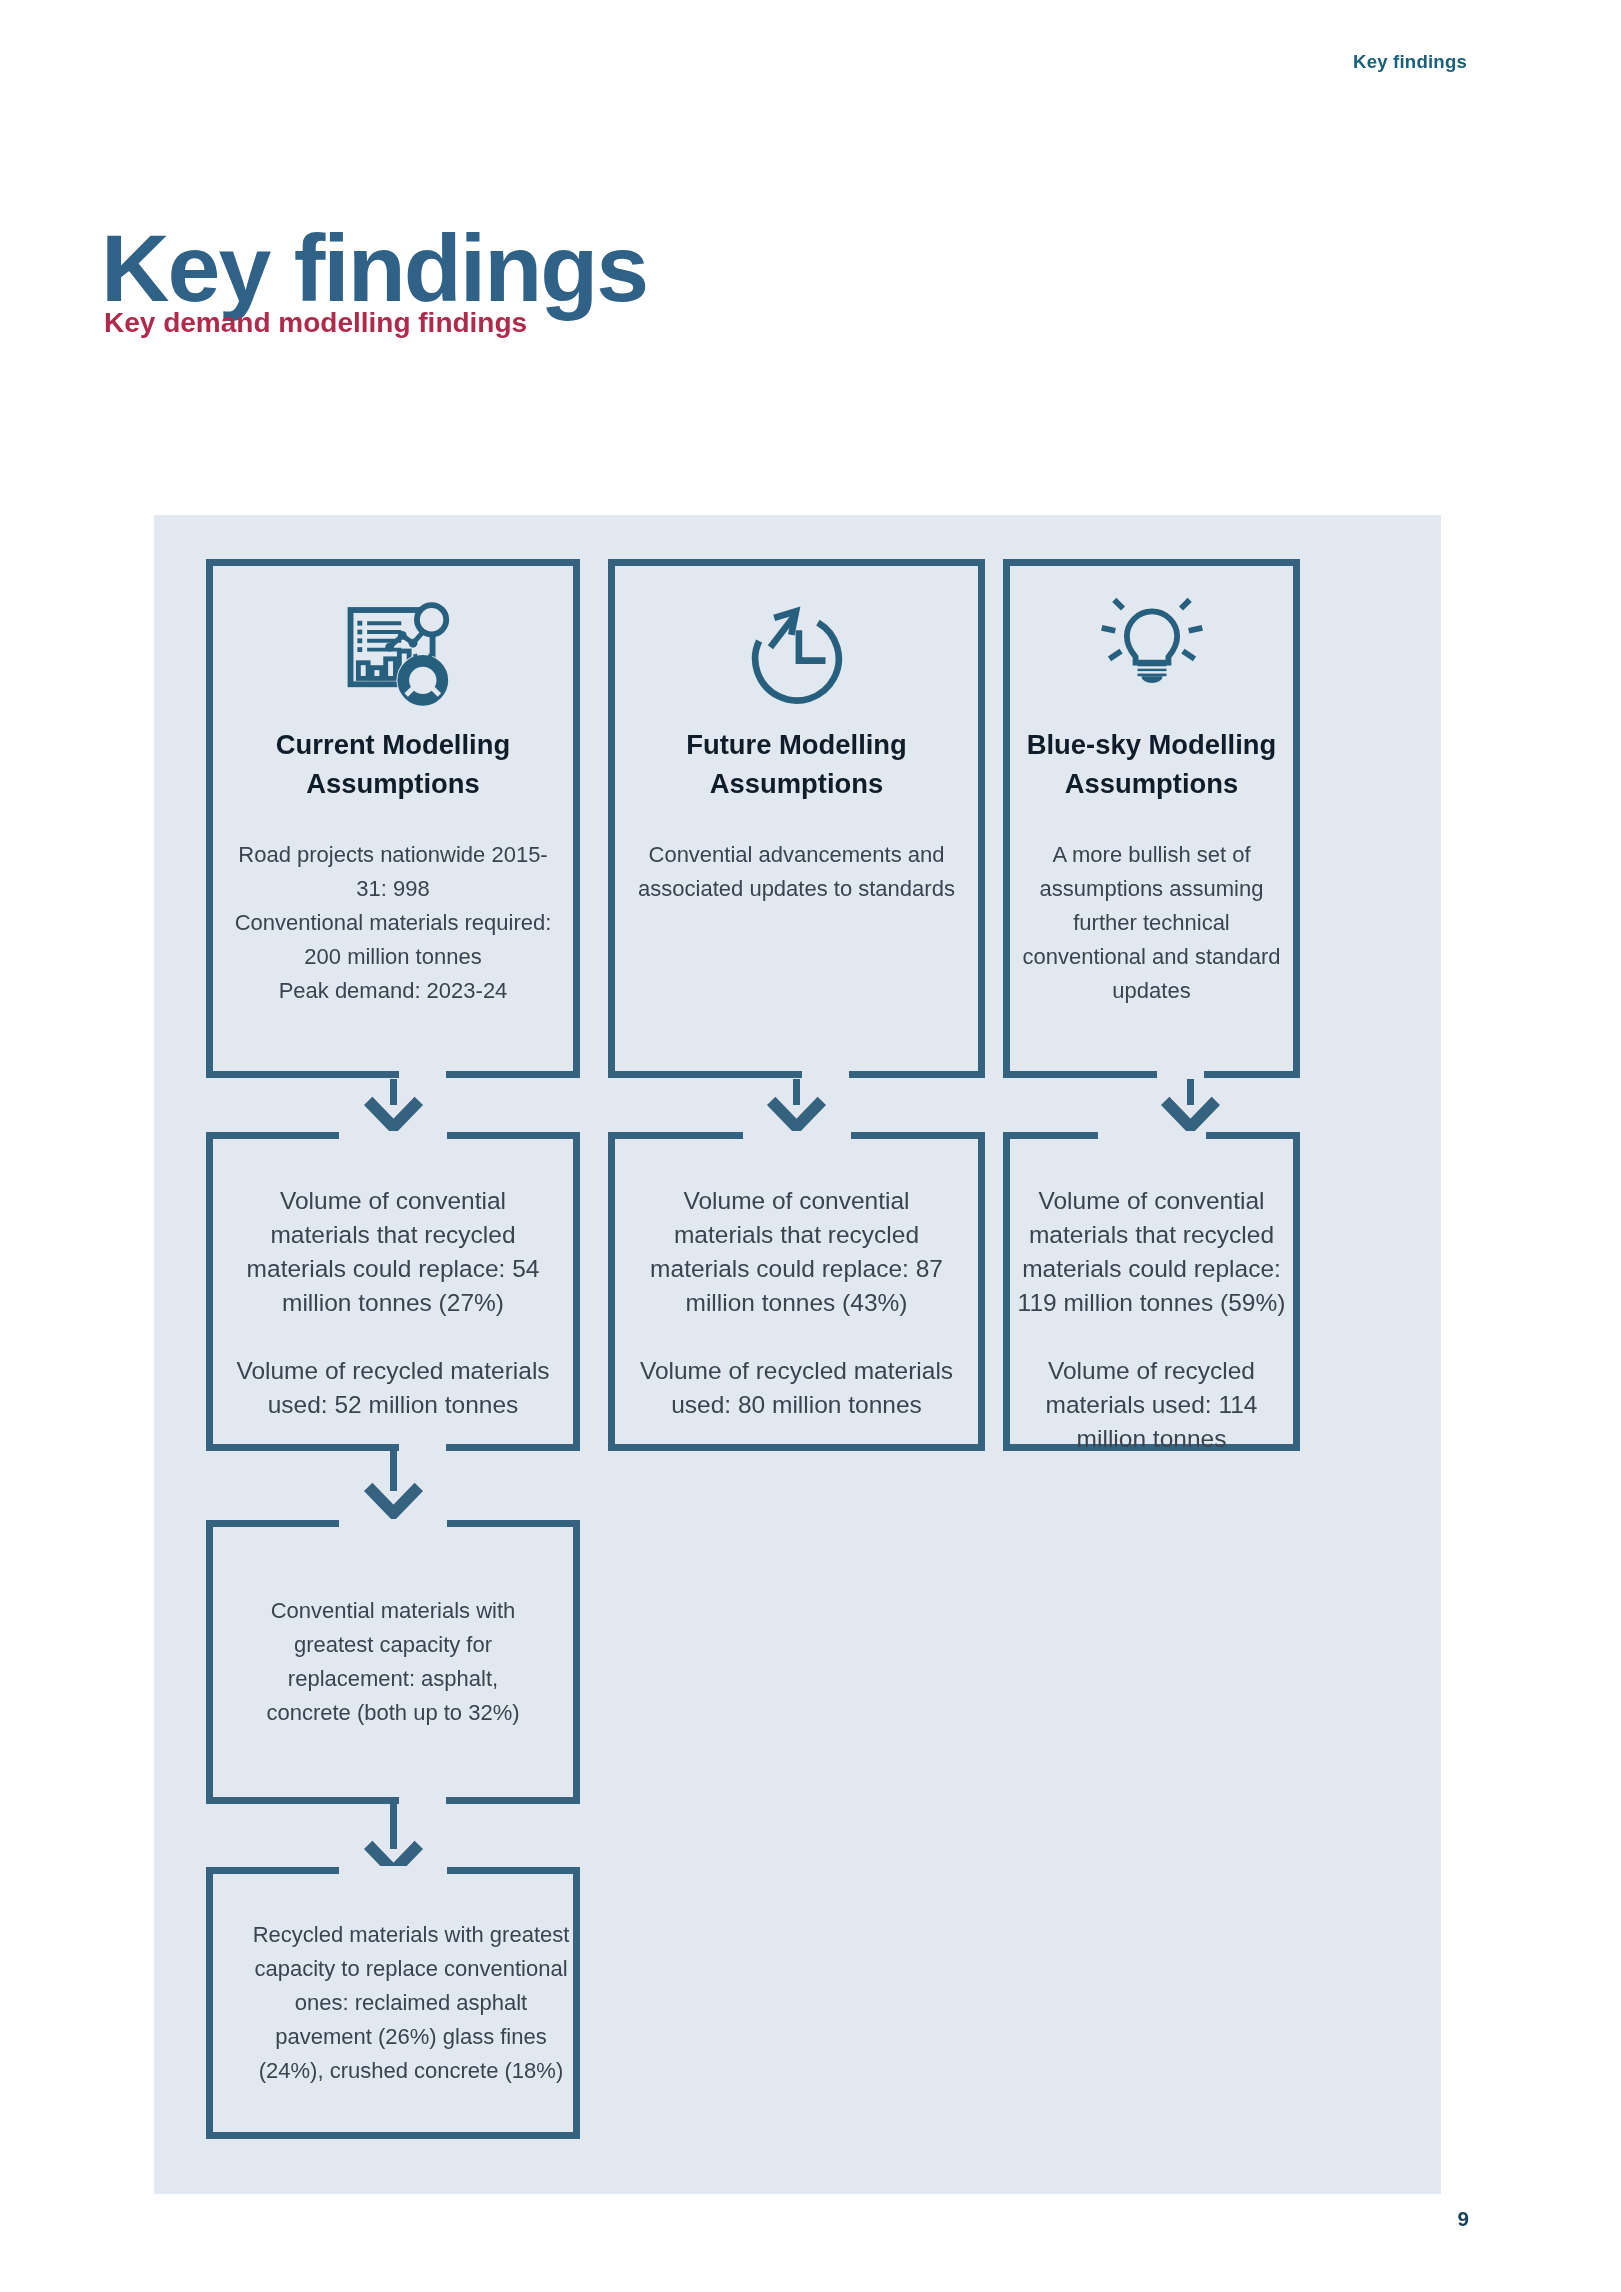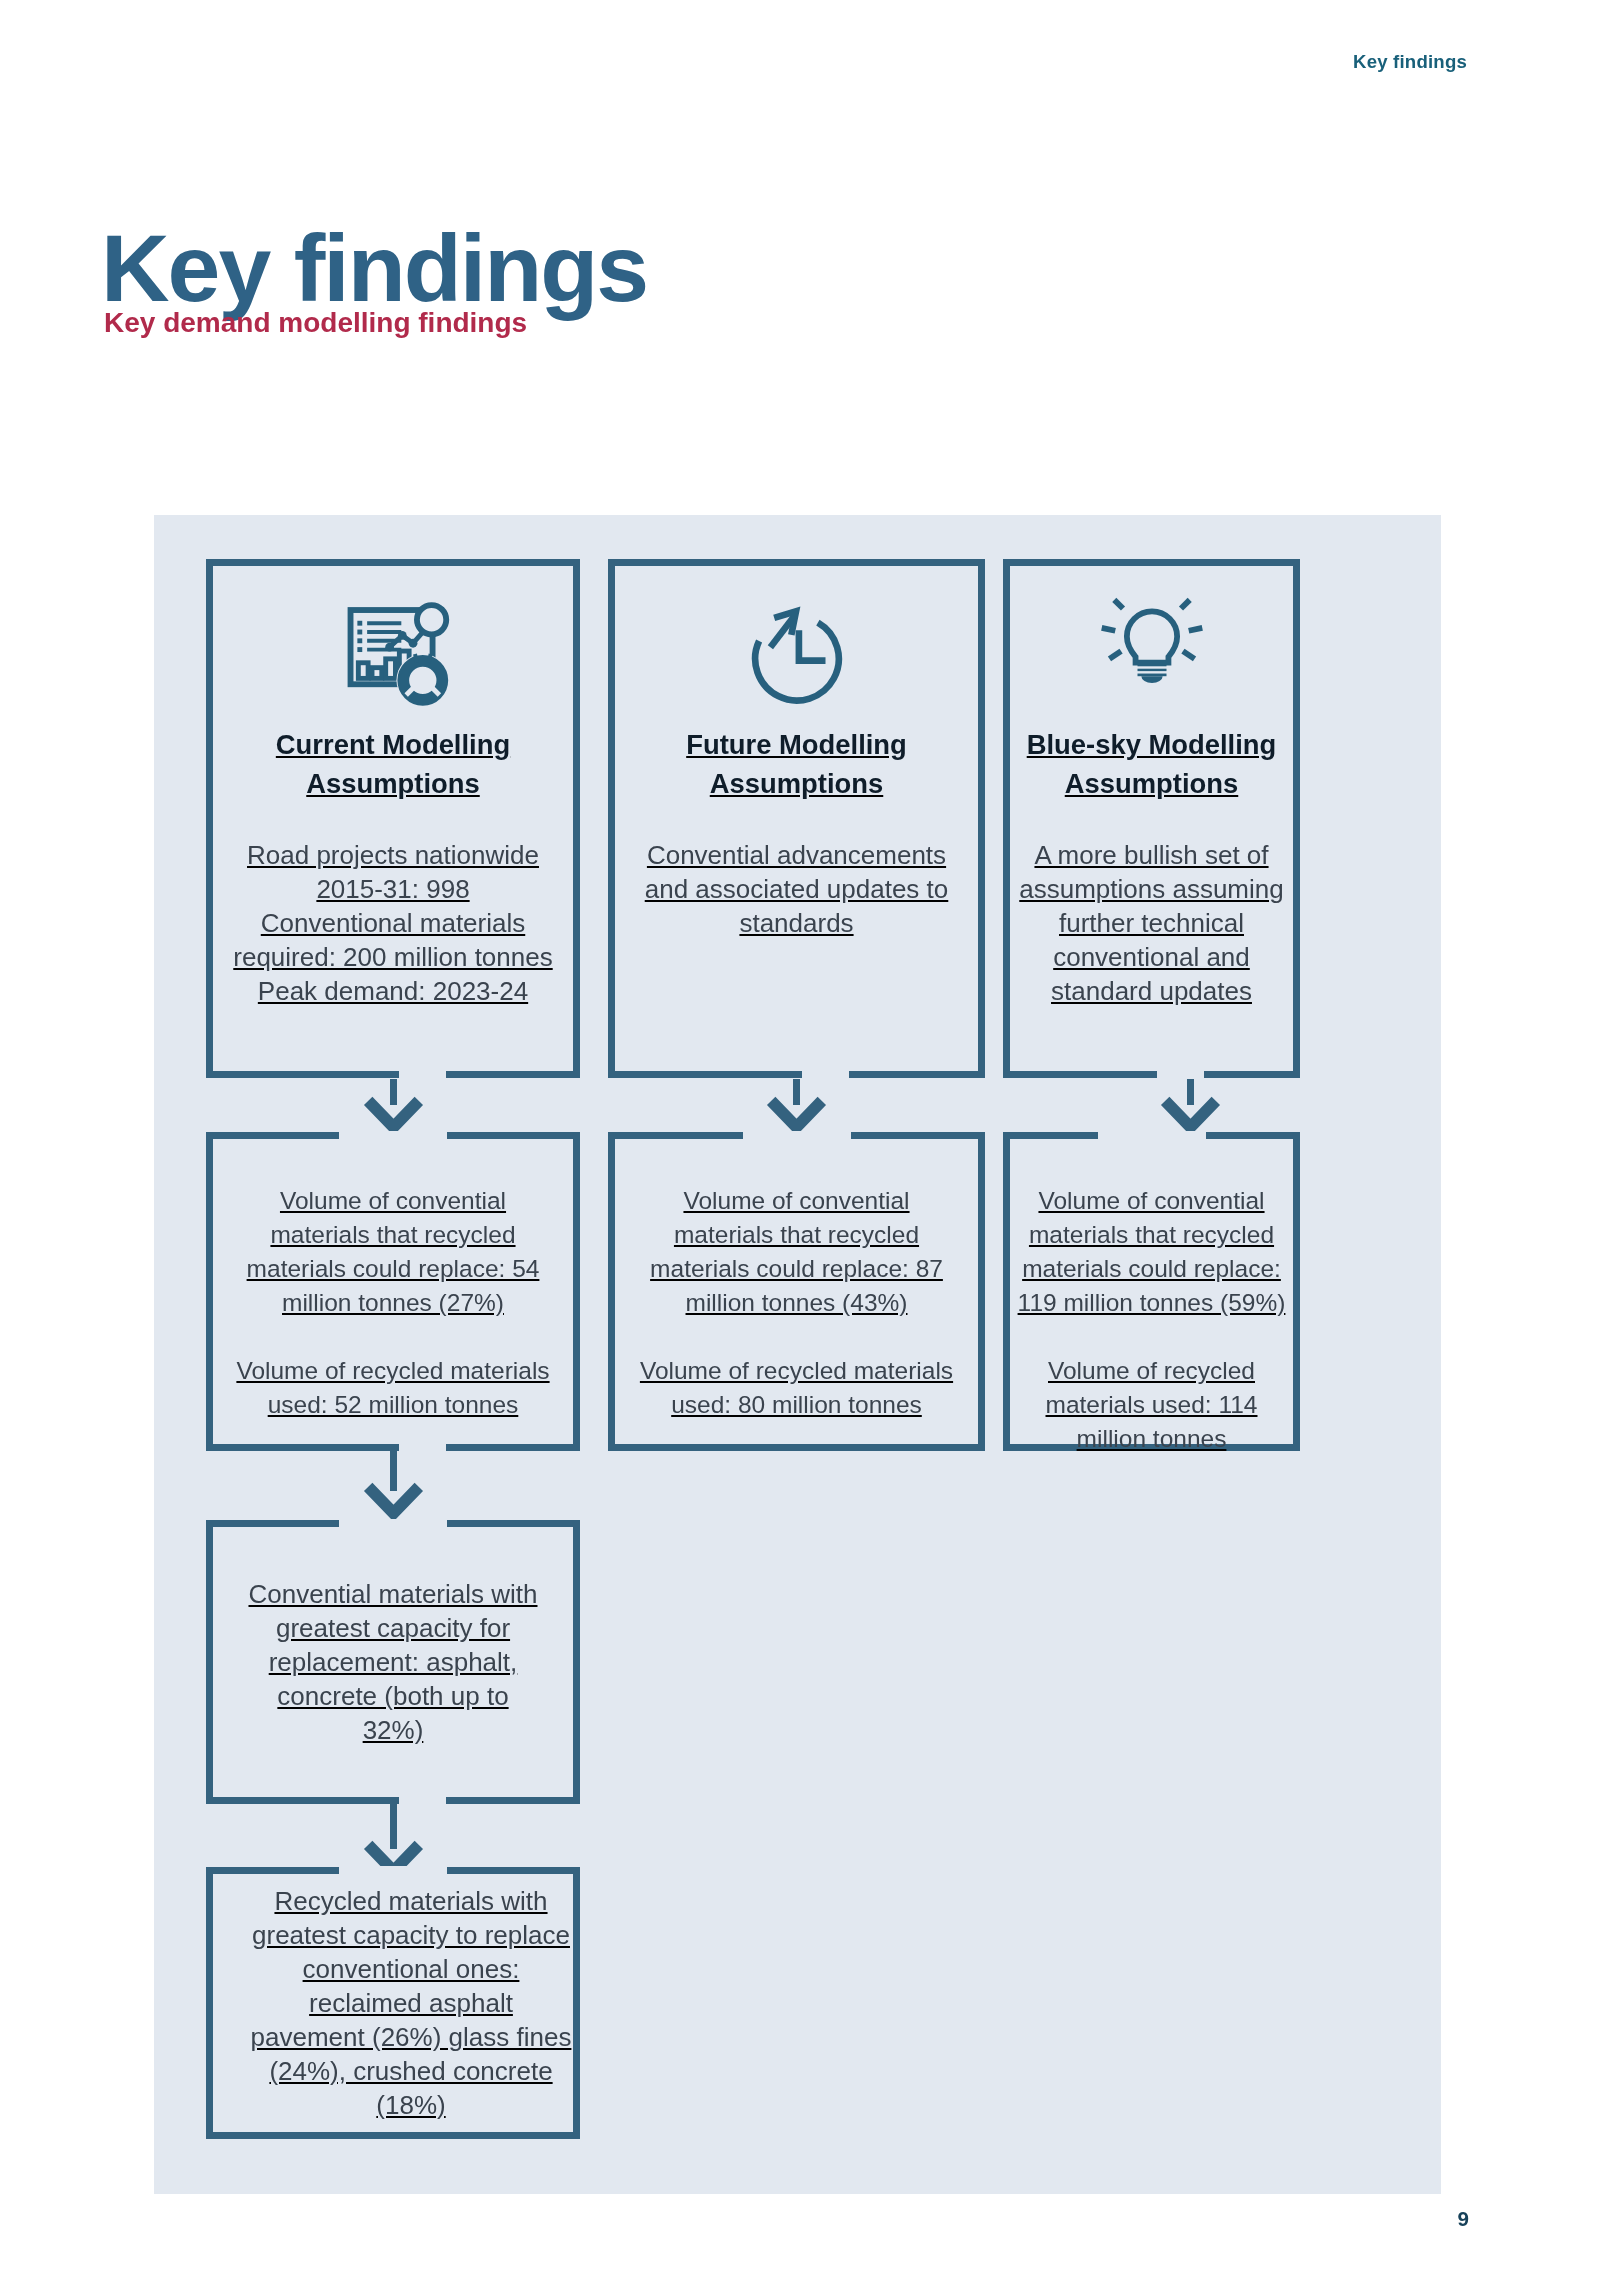--- a/index.html
+++ b/index.html
@@ -27,39 +27,39 @@
   }
   .page-number {
     position:absolute; top:2207px; right:152px;
     font-size:20.6px; font-weight:bold; color:#17425a;
   }
 
   
   .fbox {
     position:absolute; box-sizing:border-box;
     border:7.8px solid #34627f; background:#e2e8f0;
-    display:flex; flex-direction:column; align-items:center; text-align:center;text-decoration:underline;
+    display:flex; flex-direction:column; align-items:center; text-align:center;
   }
   .col1 { left:52px;  width:374px; }
   .col2 { left:454px; width:377px; }
   .col3 { left:849px; width:297px; }
   .row1 { top:44px;   height:519px; }
   .row2 { top:617px;  height:319px; }
   .row3 { top:1005px; height:284px; }
   .row4 { top:1352px; height:272px;padding-left:36px; }
 
   .row1 { padding-top:27.4px; }
   .row2 { padding-top:45px; }
   .row3, .row4 { justify-content:center; }
 
   .fbox h3 {
     margin:11.8px 0 0 0; font-size:27.4px; line-height:39px;
     color:#0f1d2a; font-weight:bold; max-width:323px;
   }
-  .flow-text { margin-top:35px; font-size:26px; line-height:34px; color:#3a434e; max-width:320px; }
+  .flow-text { margin-top:35px; font-size:22px; line-height:34px; color:#3a434e; max-width:320px; }
   .flow-text p, .outcome-text p { margin:0; }
   .row2 .outcome-text { font-size:24.5px; line-height:34px; color:#3a434e; max-width:325px; }
   .outcome-text p + p { margin-top:34px; }
   .row3 .flow-text { margin-top:0; max-width:294px; }
   .row4 .flow-text { margin-top:0; max-width:323px; }
 
   
   .gap-t { position:absolute; top:-7.8px; left:50%; margin-left:-54px; width:108px; height:7.8px; background:#e2e8f0; }
   .gap-b { position:absolute; bottom:-7.8px; left:50%; margin-left:5.9px; width:47px; height:7.8px; background:#e2e8f0; }
 

